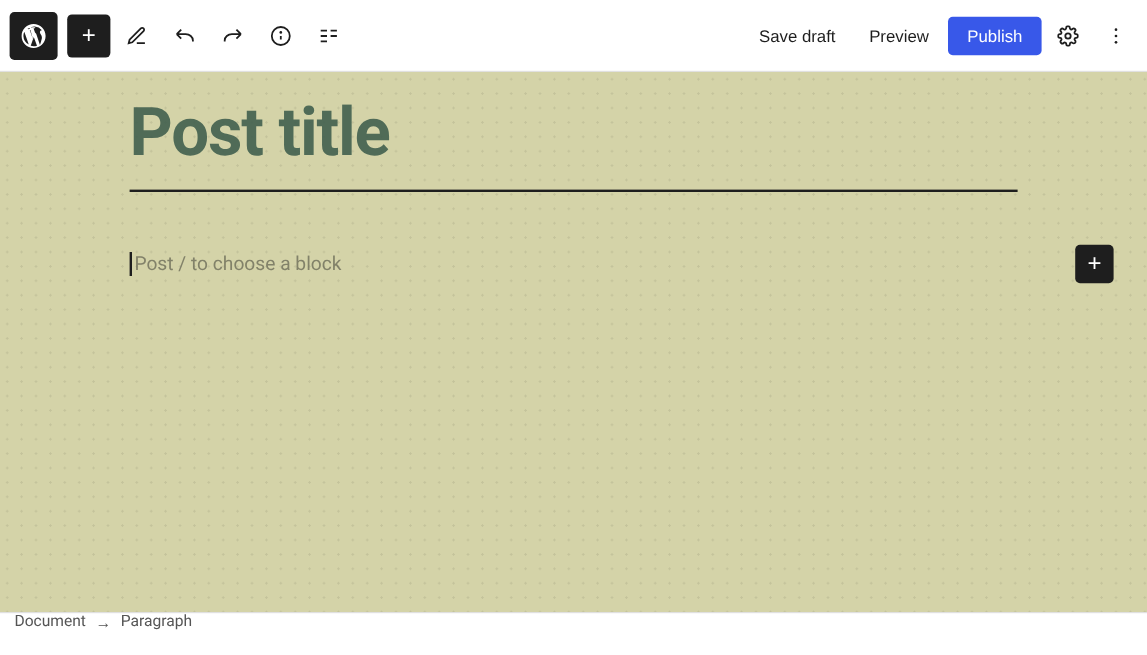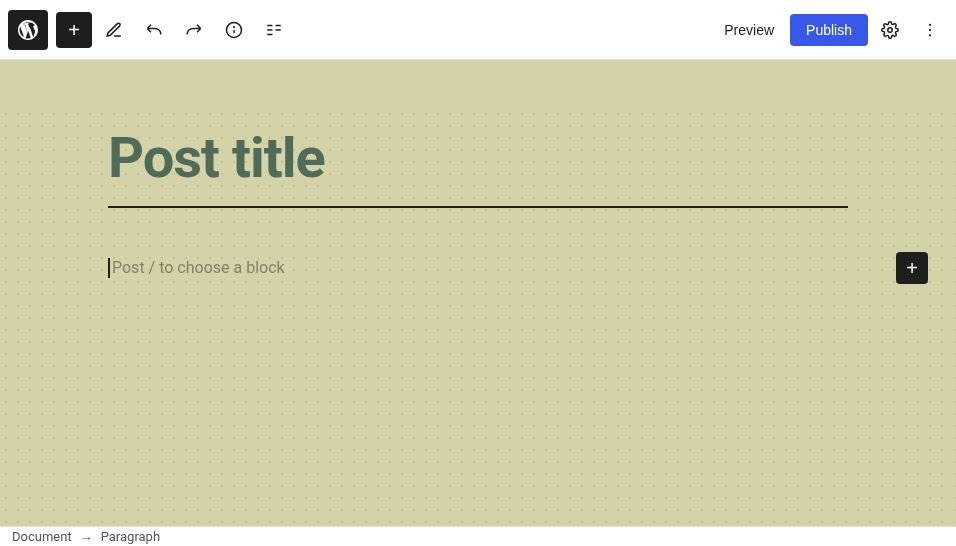--- a/index.html
+++ b/index.html
@@ -122,21 +122,20 @@
     .editor-area {
       flex: 1;
       background: #d4d3a8;
       background-image: radial-gradient(circle, rgba(0,0,0,0.08) 1px, transparent 1px);
       background-size: 12px 12px;
       overflow-y: auto;
       display: flex;
       flex-direction: column;
       align-items: center;
       padding: 20px 0;
-      margin-top: 48px;
     }
 
     .editor-content {
       width: 740px;
       max-width: 100%;
     }
 
     .post-title {
       font-size: 56px;
       font-weight: 700;
@@ -187,25 +186,25 @@
       cursor: pointer;
       display: flex;
       align-items: center;
       justify-content: center;
       color: #fff;
       font-size: 20px;
     }
 
     
     .status-bar {
-      height: 20px;
+      height: 36px;
       background: #fff;
       border-top: 1px solid #e0e0e0;
       display: flex;
-      align-items: center;
+      align-items: flex-start;
       padding: 0 12px;
       gap: 4px;
       flex-shrink: 0;
     }
 
     .status-item {
       font-size: 13px;
       color: #555;
     }
 
@@ -263,20 +262,23 @@
       <line x1="3" y1="18" x2="10" y2="18"></line>
       <line x1="14" y1="6" x2="21" y2="6"></line>
       <line x1="14" y1="12" x2="21" y2="12"></line>
     </svg>
   </button>
 
   <div class="toolbar-spacer"></div>
 
   <div class="toolbar-right">
 
+    <button class="btn-text">
+      <span>Save draft</span>
+    </button>
 
     <button class="btn-text">
       <span>Preview</span>
     </button>
 
     <button class="btn-publish">
       <span>Publish</span>
     </button>
 
     <button class="toolbar-icon-btn">

